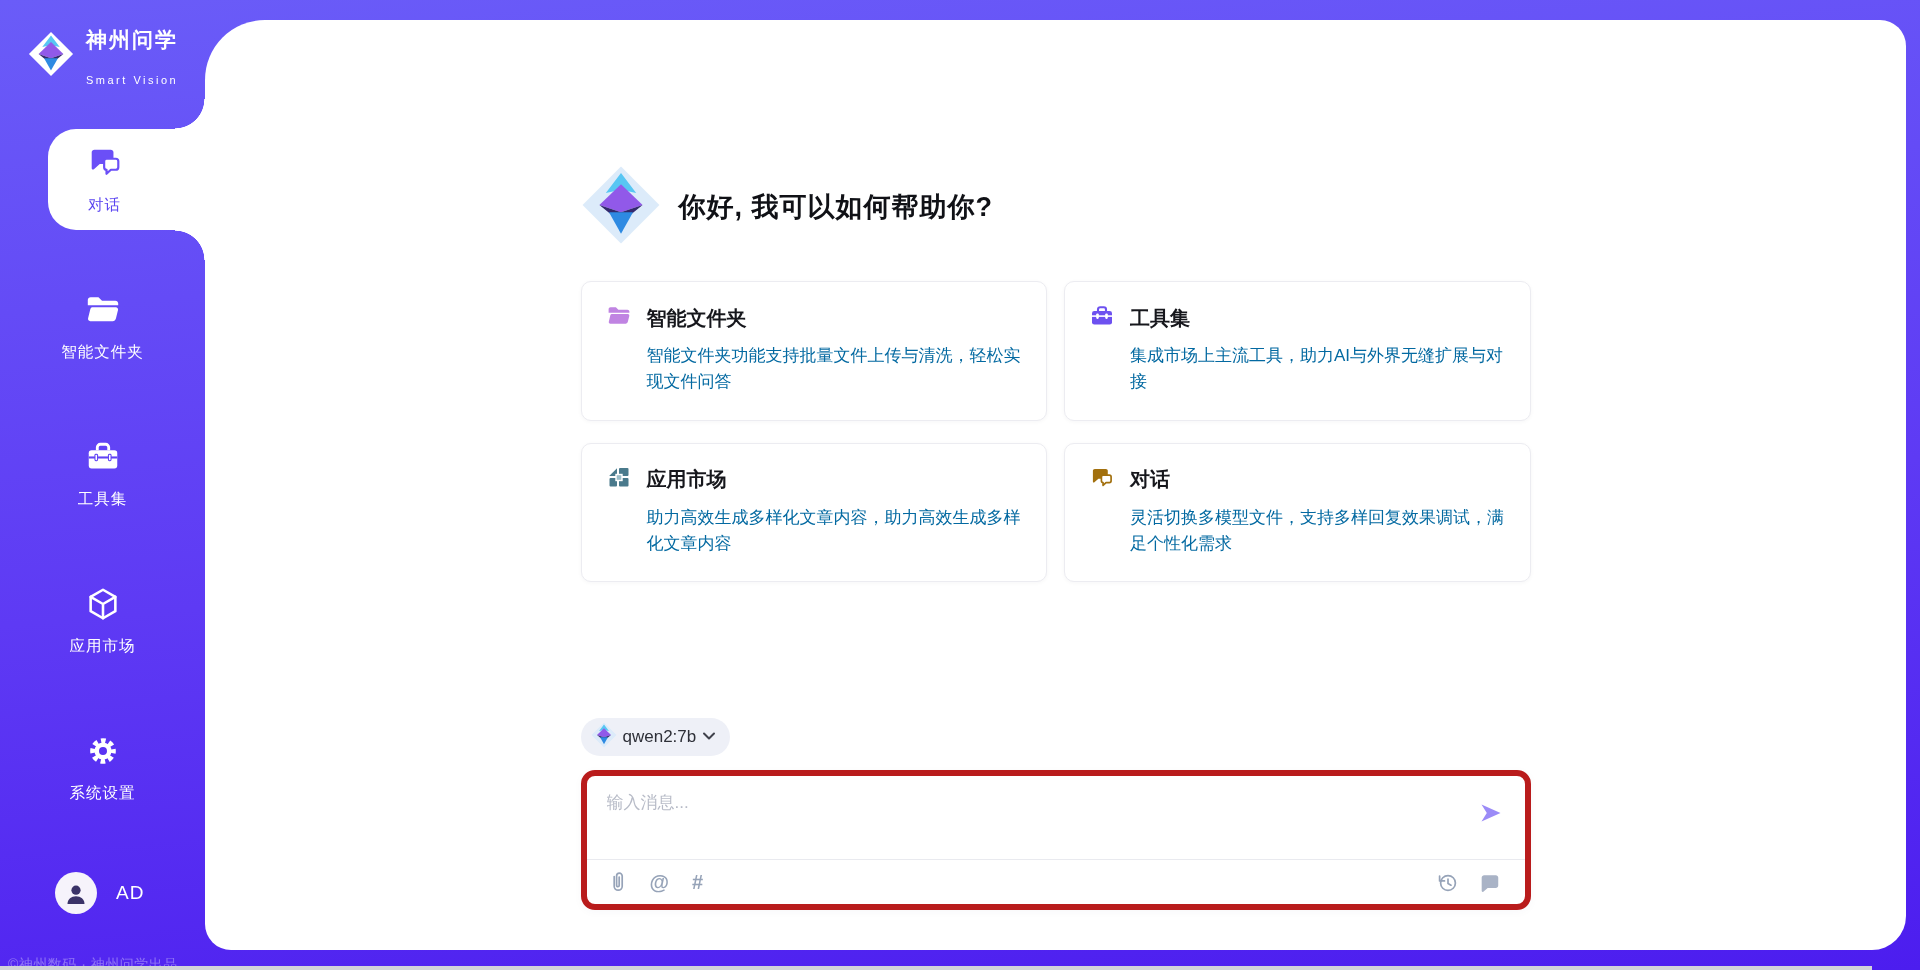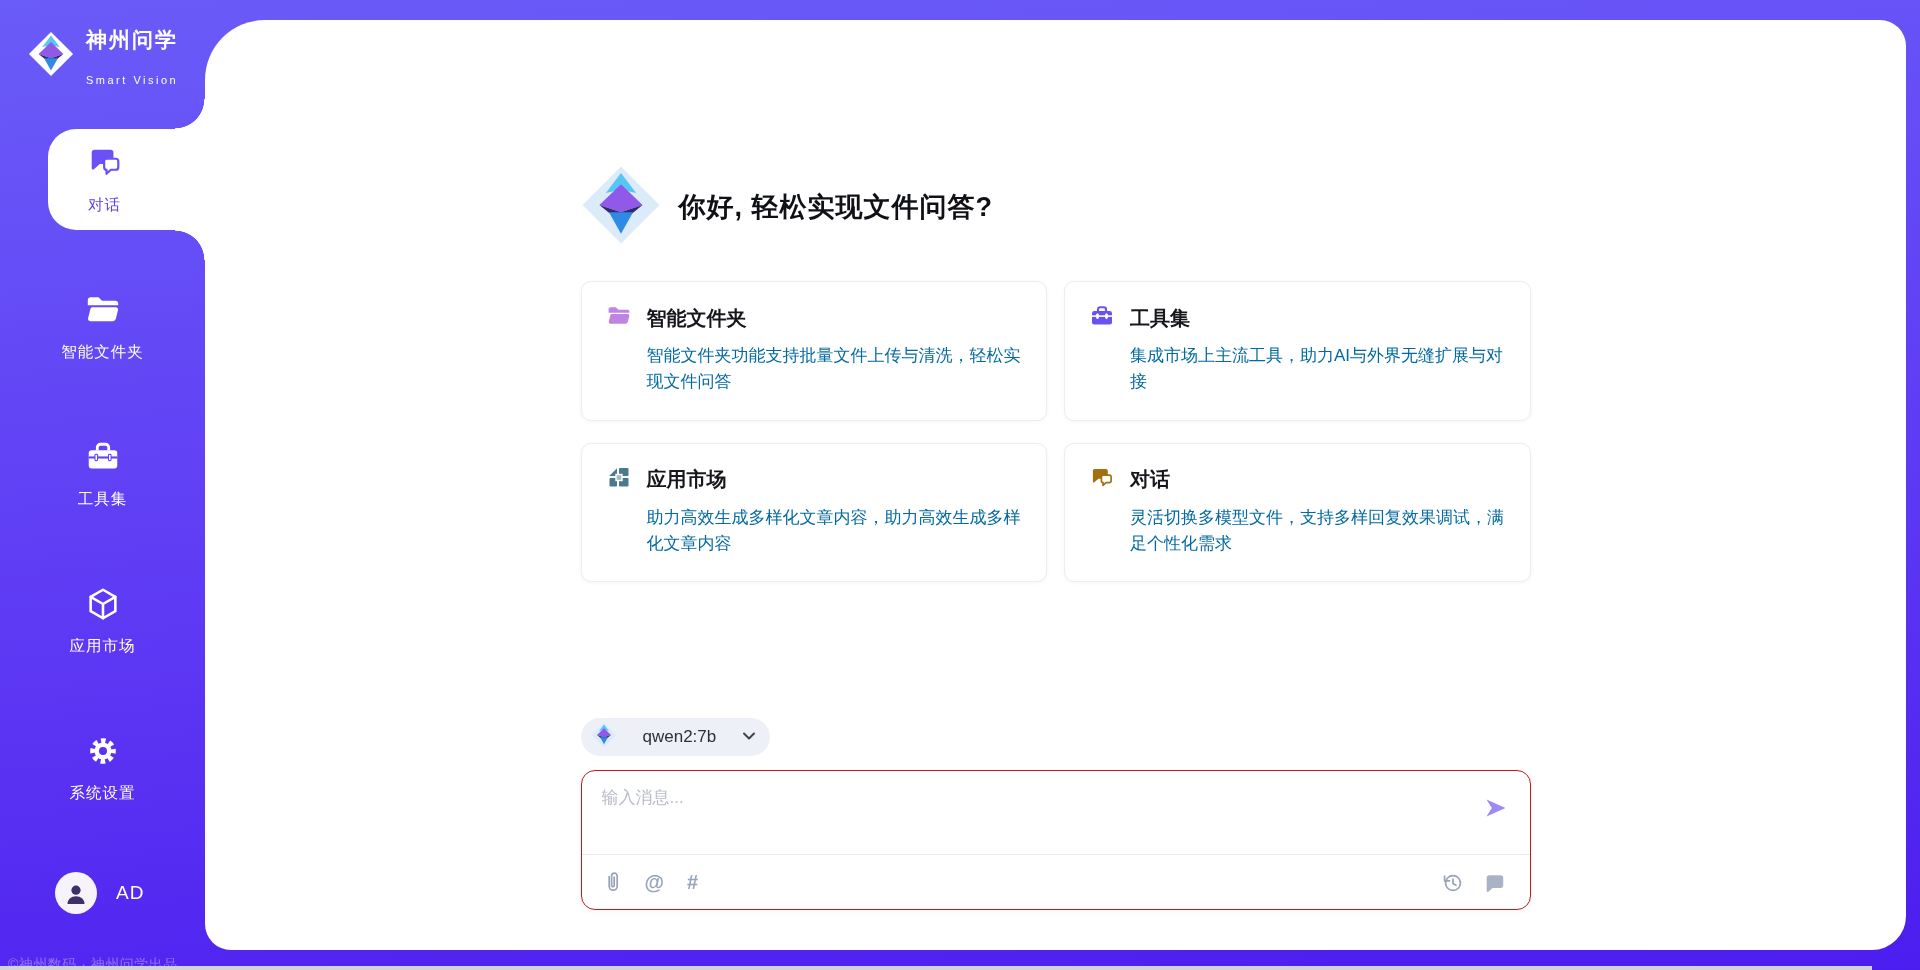--- a/index.html
+++ b/index.html
@@ -55,27 +55,27 @@
   .card {
     background:#fff; border:1px solid #ececf1; border-radius:10px;
     padding:21px 24px 24px; box-shadow:0 1px 4px rgba(25,25,60,.04); cursor:pointer;
   }
   .card-head { display:flex; align-items:center; gap:15px; }
   .card-title { font-size:20px; font-weight:bold; color:#16171c; }
   .card-desc { margin:10px 0 0 41px; font-size:17px; color:#0369a1; line-height:1.55; }
 
   .composer-wrap { position:absolute; bottom:40px; left:0; width:950px; }
   .model-pill {
-    display:inline-flex; align-items:center; gap:26px; height:38px;
+    display:inline-flex; align-items:center; gap:6px; height:38px;
     padding:0 14px 0 10px; background:#eef0f7; border-radius:19px; cursor:pointer;
   }
   .model-name { font-size:17px; color:#2e3038; }
   .composer {
     margin-top:14px; height:140px; background:#fff;
-    border:1px solid #b91c1c; border-radius:14px; position:relative;
+    border:6px solid #b91c1c; border-radius:14px; position:relative;
     box-shadow:0 2px 10px rgba(30,30,80,.03);
   }
   .composer textarea {
     position:absolute; top:15px; left:20px; width:830px; height:58px;
     border:none; outline:none; resize:none; font-size:17px; color:#333;
     font-family:"Liberation Sans", sans-serif; background:transparent;
   }
   .composer textarea::placeholder { color:#b7bbc7; }
   .send-btn { position:absolute; right:22px; top:26px; background:none; border:none; cursor:pointer; }
   .composer-divider { position:absolute; left:0; right:0; top:83px; height:1px; background:#e9eaef; }
@@ -194,21 +194,21 @@
     <div class="welcome">
       <span>
         <svg width="80" height="80" viewBox="0 0 100 100">
           <polygon points="50,2 98,50 50,98 2,50" fill="#dcebfa"></polygon>
           <polygon points="50,10 69,35 50,31 31,35" fill="#58c6f3"></polygon>
           <polygon points="50,24 77,50 50,59 23,50" fill="#9159e9"></polygon>
           <polygon points="23,50 50,59 77,50 50,72" fill="#33296e"></polygon>
           <polygon points="35,59 65,59 50,86" fill="#2e8ae2"></polygon>
         </svg>
       </span>
-      <h1 class="greeting">你好, 轻松实现文件问答?</h1>
+      <h1 class="greeting">你好, 我可以如何帮助你?</h1>
     </div>
 
     <div class="cards">
 
       <div class="card">
         <div class="card-head">
           <span>
             <svg width="26" height="26" viewBox="0 0 40 40">
               <path d="M4 9.5 C4 7.8 5.3 6.5 7 6.5 h8.2 L19 10.2 H33 c1.7 0 3 1.3 3 3 V15 H4 Z" fill="#c084e2"></path>
               <path d="M8.6 17 h24.9 c1.6 0 2.7 1.5 2.3 3 l-2.2 9 c-.4 1.6-1.8 2.8-3.4 2.8 H6.6 c-1.6 0-2.7-1.5-2.3-3 l2.2-9 C6.9 18.2 7.5 17 8.6 17 Z" fill="#c084e2"></path>

